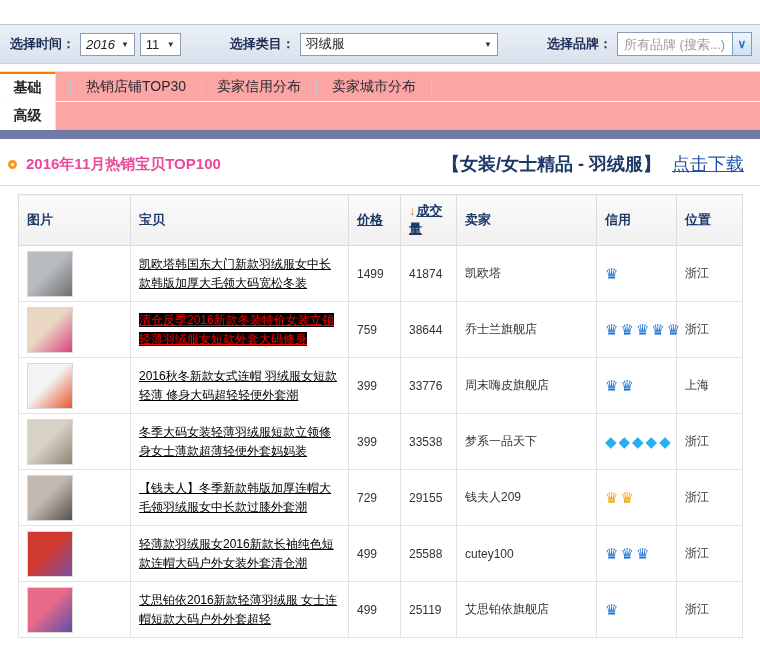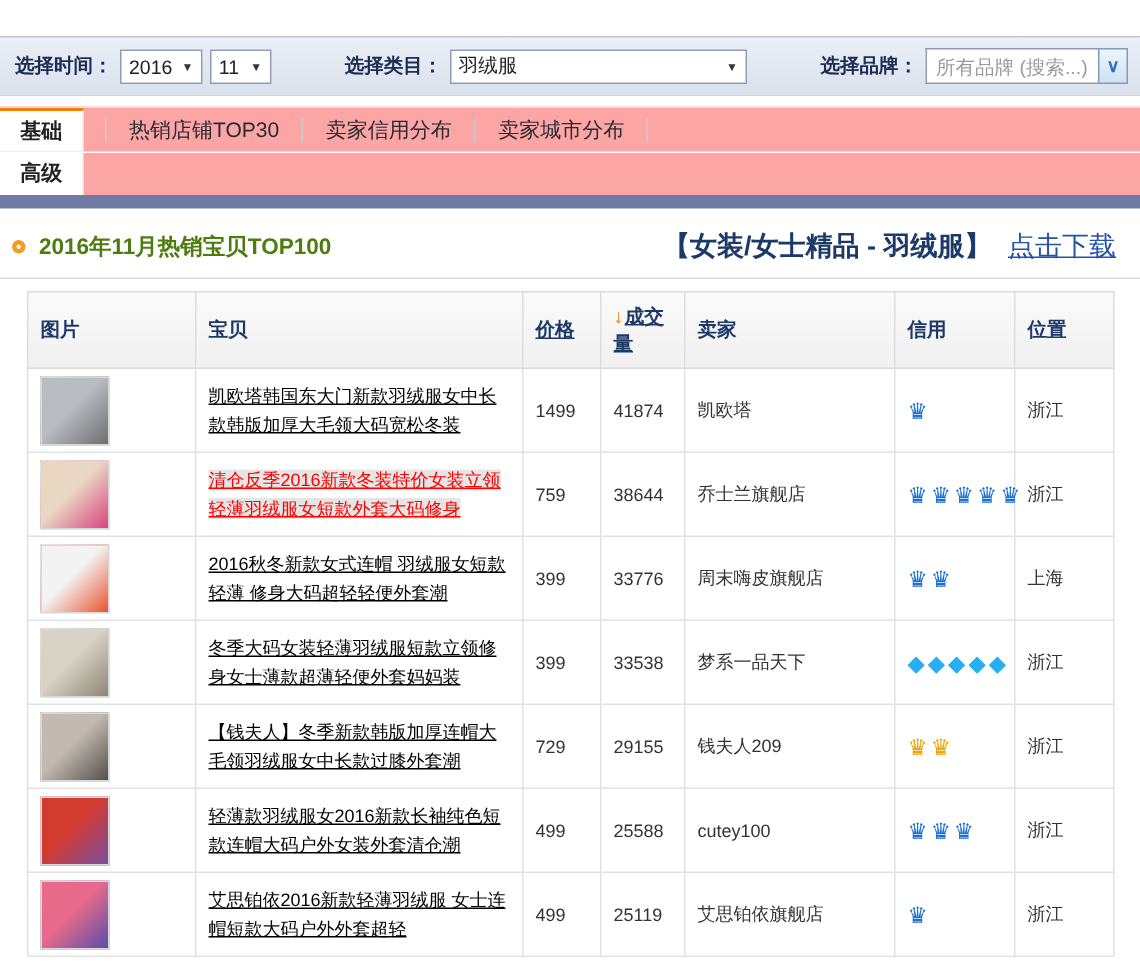--- a/index.html
+++ b/index.html
@@ -14,21 +14,21 @@
     background:linear-gradient(#ebf0f6,#d9e1ec);
     border-top:1px solid #b9c4d4; border-bottom:1px solid #ccd5e2;margin-top:24px;
   }
   .lbl { font-weight:bold; color:#1d2c55; font-size:13px; margin:0 5px 0 2px; white-space:nowrap; }
   .sel {
     background:#fff; border:1px solid #8d9cb3; height:23px;
     display:flex; align-items:center; justify-content:space-between;
     padding:0 5px; font-size:13px; color:#222; margin-right:5px; cursor:pointer;
   }
   .sel .arrow { font-size:8px; color:#333; margin-left:6px; }
-  .w-year{ width:56px; } .w-month{ width:42px;text-align:center; } .w-cat{ width:205px; }
+  .w-year{ width:56px;font-style:italic; } .w-month{ width:42px;text-align:center; } .w-cat{ width:205px; }
   .sp1{ margin-left:44px; } .sp2{ margin-left:44px; }
   .combo { display:flex; height:24px; }
   .combo input {
     width:115px; border:1px solid #8d9cb3; border-right:none; padding:0 6px;
     font-size:13px; color:#555; outline:none; font-family:inherit;
   }
   .combo input::placeholder { color:#9a9aa2; opacity:1; }
   .combo-btn {
     width:20px; border:1px solid #7f9db9; cursor:pointer; padding:0;
     background:linear-gradient(#eef5fc,#cfe1f3); color:#2a6fc9;
@@ -48,38 +48,38 @@
   .tab { font-size:14px; color:#2a2a33; padding:3px 15px; cursor:pointer; white-space:nowrap; }
   .tab.active {
     background:linear-gradient(#ffa233,#f57c00); color:#fff; font-weight:bold;
     border-radius:4px; padding:4px 12px; margin:0 4px;
   }
   .tab-sep { width:1px; height:16px; background:#c9c9c9; align-self:center; }
   .bluebar { height:9px; background:#6f7ba6; }
   
   .pagehead { display:flex; align-items:center; margin:13px 16px 0 8px; height:24px; }
   .bullet { width:9px; height:9px; border:3px solid #f59a23; border-radius:50%; background:#fff; margin-right:9px; flex:none; }
-  h1 { font-size:15px; color:#4d7c0f; margin:0; font-weight:bold; }
+  h1 { font-size:15px; color:#ec4899; margin:0; font-weight:bold; }
   .head-right { margin-left:auto; font-size:18px; white-space:nowrap; }
   .crumb { color:#1d3968; font-weight:bold; }
   .dl-link { color:#2453a8; margin-left:6px; text-decoration:underline; cursor:pointer; }
   .rule { border-bottom:1px solid #dcdcdc; margin:9px 0 8px 0; }
   
   table { border-collapse:collapse; margin:0 18px; width:724px; table-layout:fixed; }
   th {
     background:linear-gradient(#fbfbfb,#f0f0f0); color:#1d3968; font-size:13px; font-weight:bold;
     text-align:left; padding:7px 8px; border:1px solid #dcdcdc; height:30px;
   }
   th a { color:#1d3968; text-decoration:underline; cursor:pointer; }
   .sortarrow { color:#f57d00; font-weight:bold; margin-right:1px; }
   td { border:1px solid #e2e2e2; padding:4px 8px; font-size:12px; color:#333; vertical-align:middle; }
   tbody tr { height:56px; }
   .thumb { width:46px; height:46px; border:1px solid #d8d8d8; cursor:pointer; }
   .title-link { color:#000000; text-decoration:underline; line-height:1.55; cursor:pointer; display:inline; }
-  .title-link.hl { background:#e5e5e5; color:#ff0000; }
+  .title-link.hl { background:#000000; color:#ff0000; }
   .credit-icons { font-size:15px; letter-spacing:2px; font-family:"DejaVu Sans",sans-serif; }
 </style>
 </head>
 <body>
 
 <div class="toolbar">
   <span class="lbl">选择时间：</span>
   <div class="sel w-year">
     <span>2016</span>
     <span class="arrow">▼</span>

